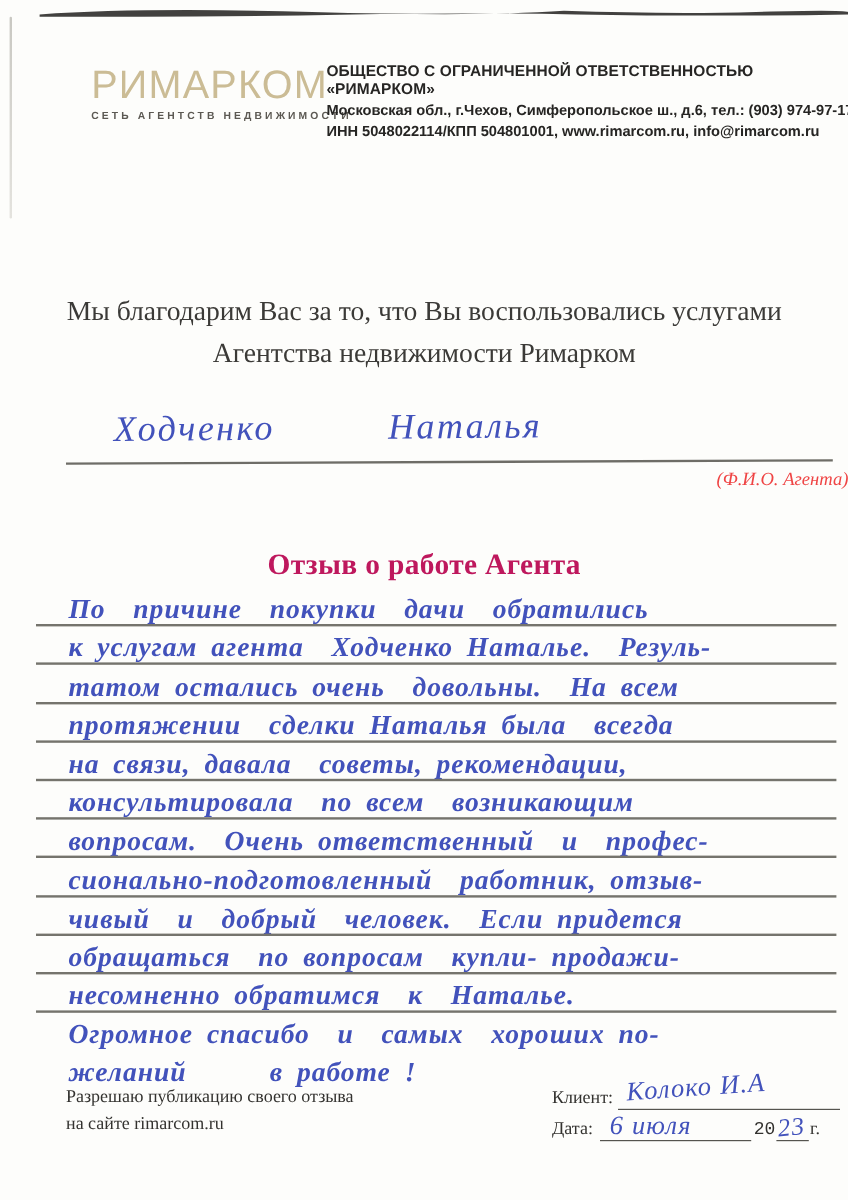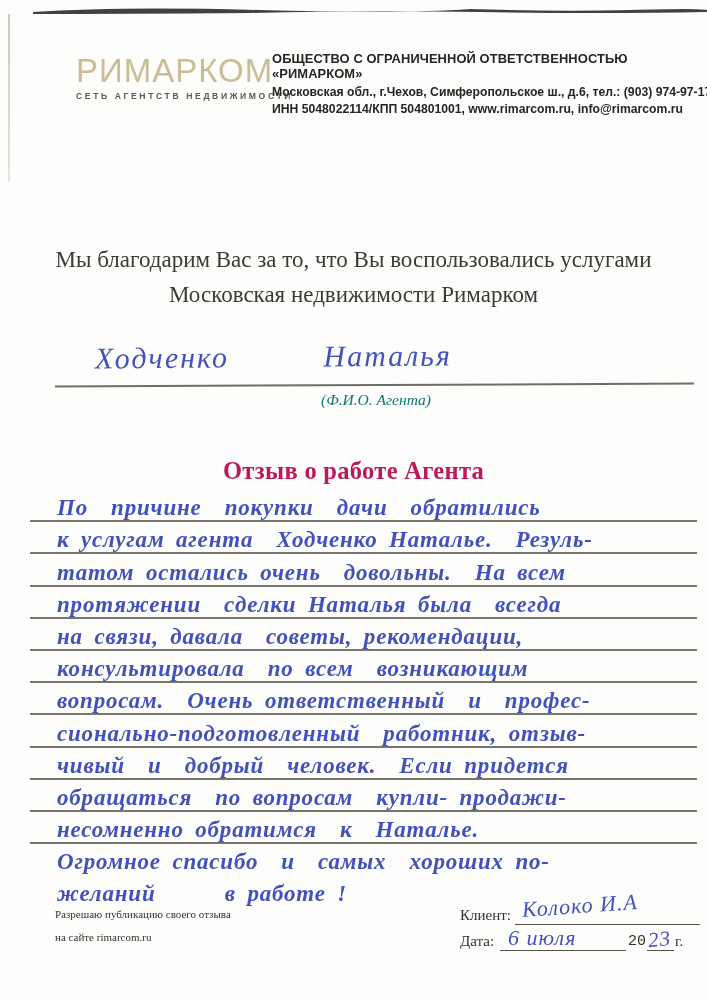--- a/index.html
+++ b/index.html
@@ -53,22 +53,22 @@
     font-style:italic; font-size:30px; color:var(--ink,#4252bb);
     letter-spacing:2px; word-spacing:22px; white-space:pre;
     transform:rotate(-0.5deg);
   }
   .agent-rule{
     position:absolute; left:55px; right:13px; top:384px; height:2px;
     background:#6e6d67; transform:rotate(-0.25deg);
   }
   .agent-caption{
     position:absolute; top:391px; left:0; width:100%;
-    text-align:center; padding-left:45px;
-    font-style:italic; font-size:15.5px; color:#0f766e;
+    text-align:right; padding-left:45px;
+    font-style:italic; font-size:15.5px; color:#ef4444;
   }
 
   
   .review-heading{
     position:absolute; top:457px; left:0; width:100%;
     text-align:center; font-size:24.5px; font-weight:600; color:#be185d;
     letter-spacing:0.3px;
   }
   .review-body{ position:absolute; top:490px; left:30px; right:10px;font-weight:bold; }
   .hw-row{ position:relative; height:32.2px; padding-left:27px; }
@@ -78,21 +78,21 @@
   }
   .hw{
     position:absolute; bottom:1px; left:27px;
     font-style:italic; font-size:23px; color:var(--ink,#4252bb);
     letter-spacing:0.8px; word-spacing:5px; white-space:pre;
   }
 
   
   .permission{
     position:absolute; left:55px; top:903px;
-    font-size:11px; line-height:22.5px; color:#33322f;
+    font-size:15px; line-height:22.5px; color:#33322f;
   }
   .sign-block{
     position:absolute; left:460px; top:899px; width:240px;
     font-size:15px; color:#33322f;
   }
   .sign-row{ display:flex; align-items:flex-end; height:26px; }
   .sign-label{ padding-bottom:1px; }
   .uline{ border-bottom:1.6px solid #55544f; position:relative; height:100%; }
   .uline.client{ flex:1; margin-left:4px; }
   .uline.date{ width:126px; margin-left:6px; }
@@ -122,21 +122,21 @@
     <div class="logo-subtitle">СЕТЬ АГЕНТСТВ НЕДВИЖИМОСТИ</div>
   </div>
   <div class="company">
     <div class="c1">ОБЩЕСТВО С ОГРАНИЧЕННОЙ ОТВЕТСТВЕННОСТЬЮ «РИМАРКОМ»</div>
     <div class="c2">Московская обл., г.Чехов, Симферопольское ш., д.6, тел.:  (903) 974-97-17</div>
     <div class="c3">ИНН 5048022114/КПП 504801001, www.rimarcom.ru, info@rimarcom.ru</div>
   </div>
 
   <div class="intro">
     <div>Мы благодарим Вас за то, что Вы воспользовались услугами</div>
-    <div>Московская недвижимости Римарком</div>
+    <div>Агентства недвижимости Римарком</div>
   </div>
 
   <div class="agent-name">Ходченко   Наталья</div>
   <div class="agent-rule"></div>
   <div class="agent-caption">(Ф.И.О. Агента)</div>
 
   <div class="review-heading">Отзыв о работе Агента</div>
 
   <div class="review-body">
     <div class="hw-row">

